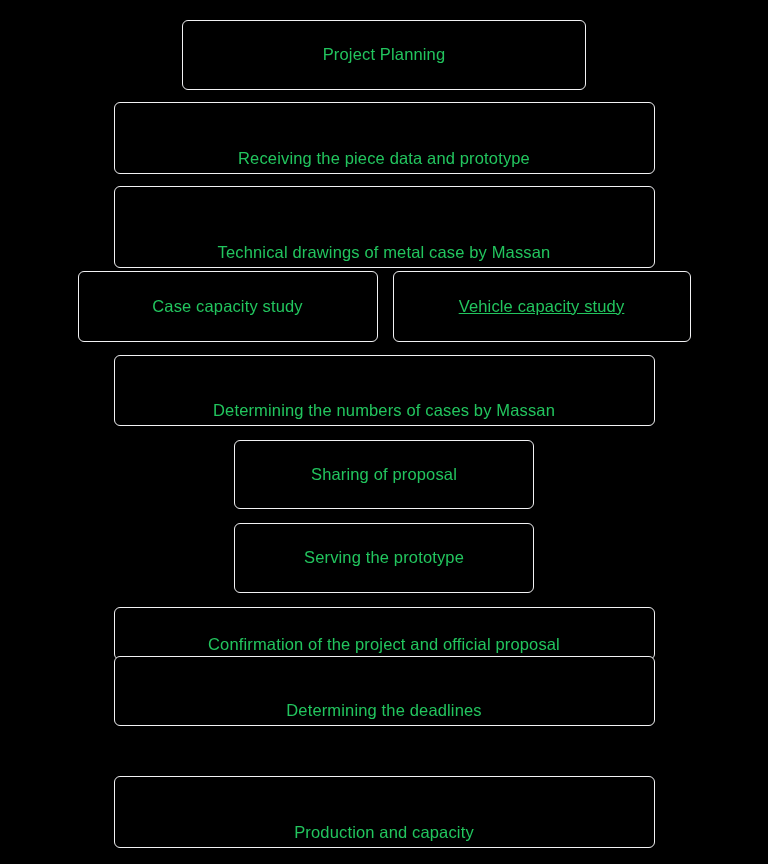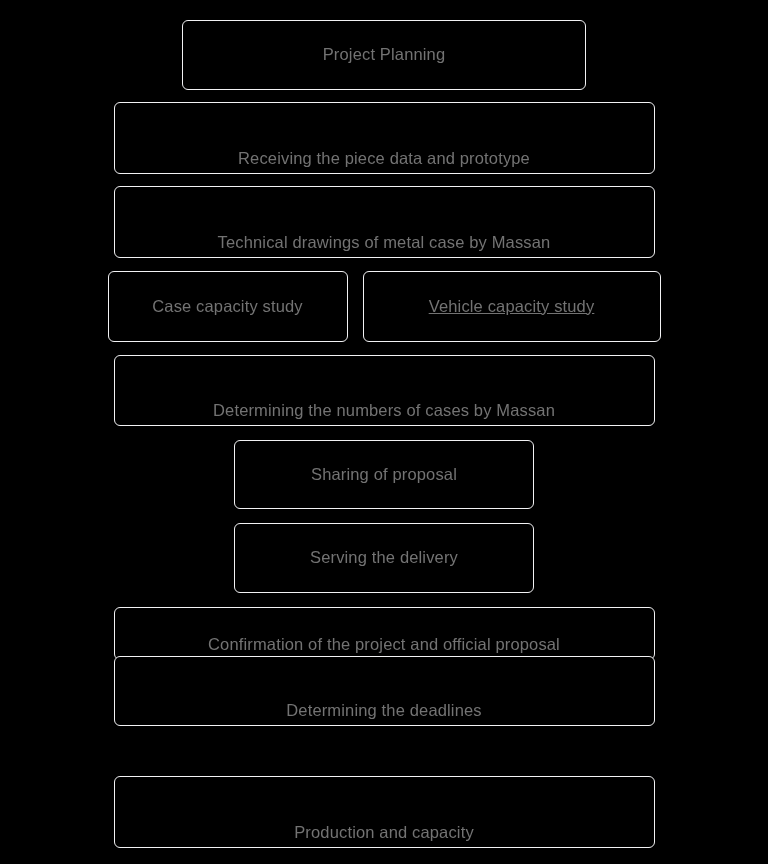--- a/index.html
+++ b/index.html
@@ -30,44 +30,44 @@
   }
   .node {
     box-sizing: border-box;
     border: 1.6px solid #f2f2f4;
     border-radius: 6px;
     background: #000000;
     display: flex;
     align-items: center;
     justify-content: center;
     text-align: center;
-    color: #737373;
+    color: #22c55e;
     font-size: 16.5px;
     font-weight: 400;
     letter-spacing: 0.15px;
     line-height: 1.2;
     padding: 4px 14px;
     white-space: nowrap;
   }
   
   .r0  { top: 20px;  height: 70px; }
   .r1  { top: 102px; height: 72px; }
-  .r2  { top: 186px; height: 72px; border-radius: 31px; }
+  .r2  { top: 186px; height: 82px; border-radius: 31px; }
   .r3  { top: 271px; height: 71px; }
   .r4  { top: 355px; height: 71px; }
   .r5  { top: 440px; height: 69px; }
   .r6  { top: 523px; height: 70px; }
   .r7  { top: 607px; height: 53px; }
   .r8  { top: 656px; height: 70px; }
   .r9  { top: 776px; height: 72px; }
 
   .w-wide   { width: 541px; align-items: flex-end; }
   .w-top    { width: 404px; }
   .w-narrow { width: 300px; align-items: center; }
-  .w-half-l { width: 240px; }
+  .w-half-l { width: 300px; }
   .w-half-r { width: 298px; text-decoration: underline; }
   .row.split { justify-content: center; gap: 15px; }
 </style>
 </head>
 <body>
 
 <div id="flowchart">
 
   <div class="row r0">
     <div class="node w-top">
@@ -103,21 +103,21 @@
   </div>
 
   <div class="row r5">
     <div class="node w-narrow">
       <span>Sharing of proposal</span>
     </div>
   </div>
 
   <div class="row r6">
     <div class="node w-narrow">
-      <span>Serving the delivery</span>
+      <span>Serving the prototype</span>
     </div>
   </div>
 
   <div class="row r7">
     <div class="node w-wide">
       <span>Confirmation of the project and official proposal</span>
     </div>
   </div>
 
   <div class="row r8">

